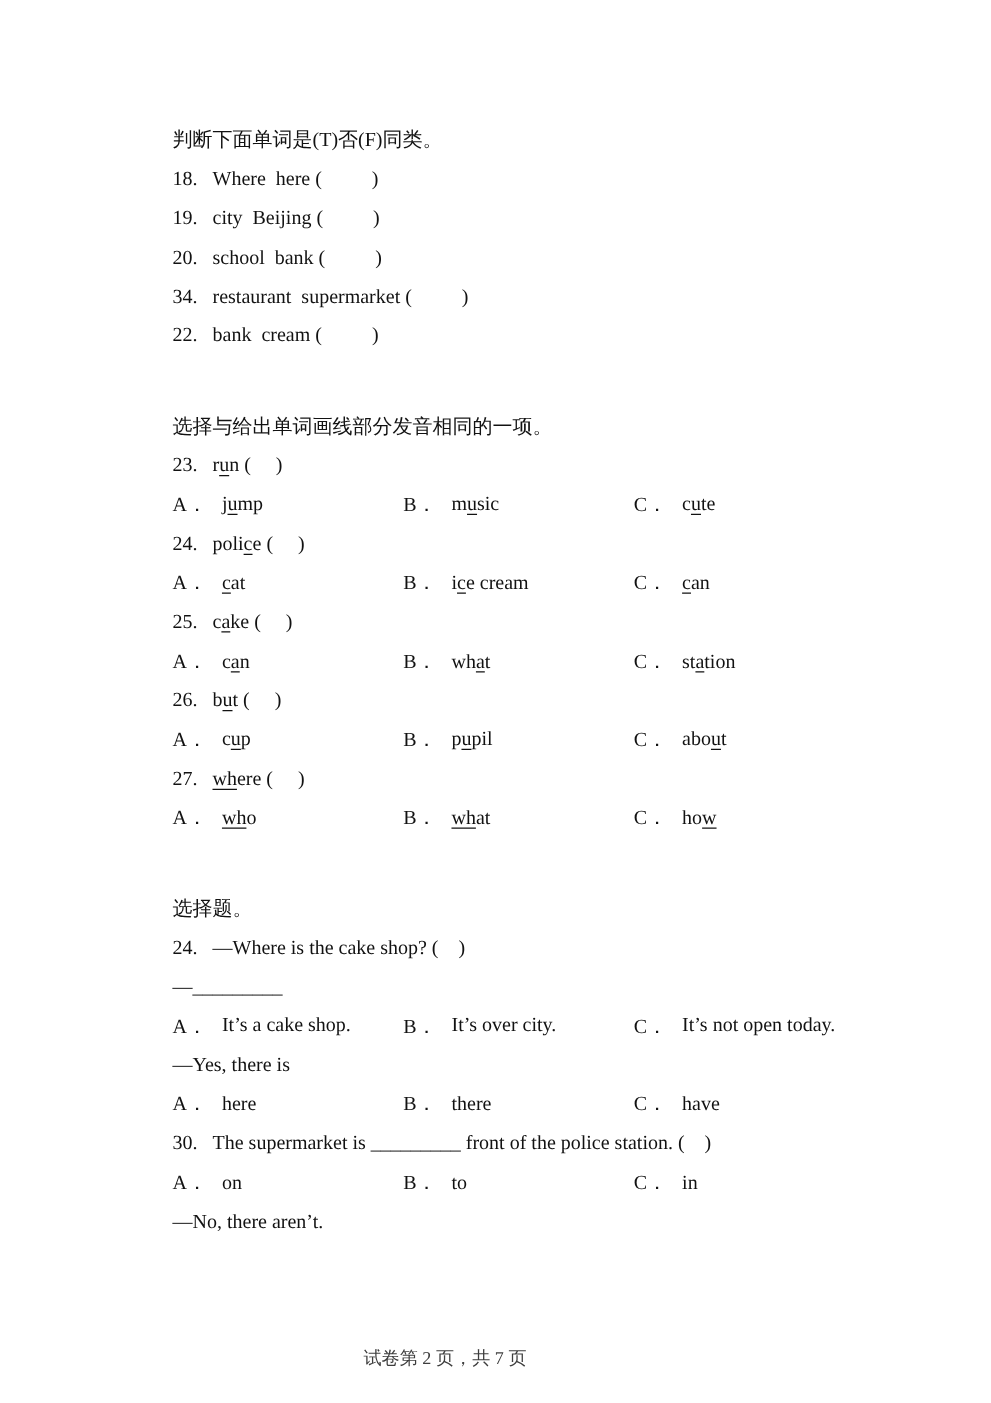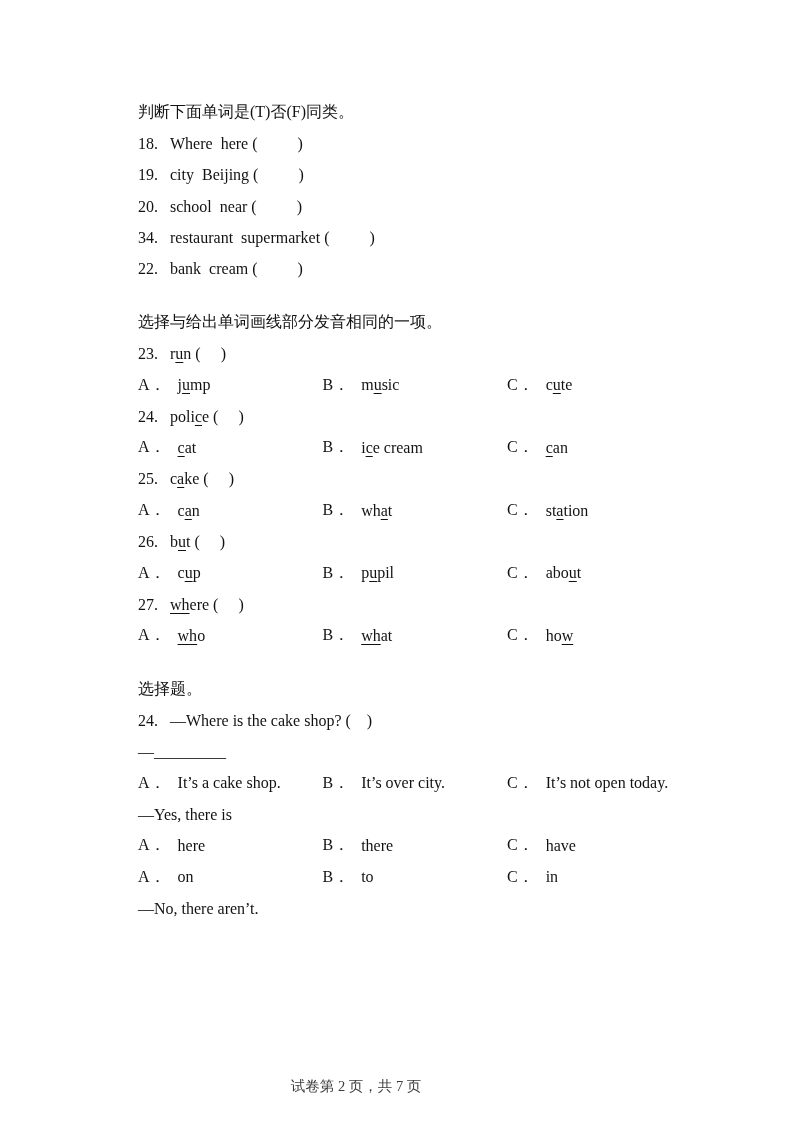--- a/index.html
+++ b/index.html
@@ -16,21 +16,21 @@
     font-size: 16px;
     color: #121212;
   }
   .content {
     position: absolute;
     top: 97px;
     left: 138px;
     right: 60px;
   }
   .section + .section {
-    margin-top: 22px; 
+    margin-top: 41px; 
   }
   .row {
     height: 31.33px;
     display: flex;
     align-items: center;
     white-space: pre-wrap;
   }
   .num {
     margin-right: 12px;
     white-space: pre;
@@ -64,21 +64,21 @@
   }
 </style>
 </head>
 <body>
 
 <div class="content">
     <div class="section">
       <span class="row section-title">判断下面单词是(T)否(F)同类。</span>
       <div class="row"><span class="num">18.</span><span class="txt">Where  here (          )</span></div>
       <div class="row"><span class="num">19.</span><span class="txt">city  Beijing (          )</span></div>
-      <div class="row"><span class="num">20.</span><span class="txt">school  near (          )</span></div>
+      <div class="row"><span class="num">20.</span><span class="txt">school  bank (          )</span></div>
       <div class="row"><span class="num">34.</span><span class="txt">restaurant  supermarket (          )</span></div>
       <div class="row"><span class="num">22.</span><span class="txt">bank  cream (          )</span></div>
     </div>
     <div class="section">
       <span class="row section-title">选择与给出单词画线部分发音相同的一项。</span>
       <div class="row"><span class="num">23.</span><span class="txt">r<span class="u">u</span>n (     )</span></div>
       <span class="row options-row"><div class="opt-col"><span class="opt-label">A．</span><span class="opt-text">j<span class="u">u</span>mp</span></div><div class="opt-col"><span class="opt-label">B．</span><span class="opt-text">m<span class="u">u</span>sic</span></div><div class="opt-col"><span class="opt-label">C．</span><span class="opt-text">c<span class="u">u</span>te</span></div></span>
       <div class="row"><span class="num">24.</span><span class="txt">poli<span class="u">c</span>e (     )</span></div>
       <span class="row options-row"><div class="opt-col"><span class="opt-label">A．</span><span class="opt-text"><span class="u">c</span>at</span></div><div class="opt-col"><span class="opt-label">B．</span><span class="opt-text">i<span class="u">c</span>e cream</span></div><div class="opt-col"><span class="opt-label">C．</span><span class="opt-text"><span class="u">c</span>an</span></div></span>
       <div class="row"><span class="num">25.</span><span class="txt">c<span class="u">a</span>ke (     )</span></div>
@@ -88,18 +88,19 @@
       <div class="row"><span class="num">27.</span><span class="txt"><span class="u">wh</span>ere (     )</span></div>
       <span class="row options-row"><div class="opt-col"><span class="opt-label">A．</span><span class="opt-text"><span class="u">wh</span>o</span></div><div class="opt-col"><span class="opt-label">B．</span><span class="opt-text"><span class="u">wh</span>at</span></div><div class="opt-col"><span class="opt-label">C．</span><span class="opt-text">ho<span class="u">w</span></span></div></span>
     </div>
     <div class="section">
       <span class="row section-title">选择题。</span>
       <div class="row"><span class="num">24.</span><span class="txt">—Where is the cake shop? (    )</span></div>
       <div class="row"><span class="txt">—_________</span></div>
       <span class="row options-row"><div class="opt-col"><span class="opt-label">A．</span><span class="opt-text">It’s a cake shop.</span></div><div class="opt-col"><span class="opt-label">B．</span><span class="opt-text">It’s over city.</span></div><div class="opt-col"><span class="opt-label">C．</span><span class="opt-text">It’s not open today.</span></div></span>
       <div class="row"><span class="txt">—Yes, there is</span></div>
       <span class="row options-row"><div class="opt-col"><span class="opt-label">A．</span><span class="opt-text">here</span></div><div class="opt-col"><span class="opt-label">B．</span><span class="opt-text">there</span></div><div class="opt-col"><span class="opt-label">C．</span><span class="opt-text">have</span></div></span>
+      <div class="row"><span class="num">30.</span><span class="txt">The supermarket is _________ front of the police station. (    )</span></div>
       <span class="row options-row"><div class="opt-col"><span class="opt-label">A．</span><span class="opt-text">on</span></div><div class="opt-col"><span class="opt-label">B．</span><span class="opt-text">to</span></div><div class="opt-col"><span class="opt-label">C．</span><span class="opt-text">in</span></div></span>
       <div class="row"><span class="txt">—No, there aren’t.</span></div>
     </div>
   </div>
 
 <div class="footer">试卷第 2 页，共 7 页</div>
 
 </body></html>

